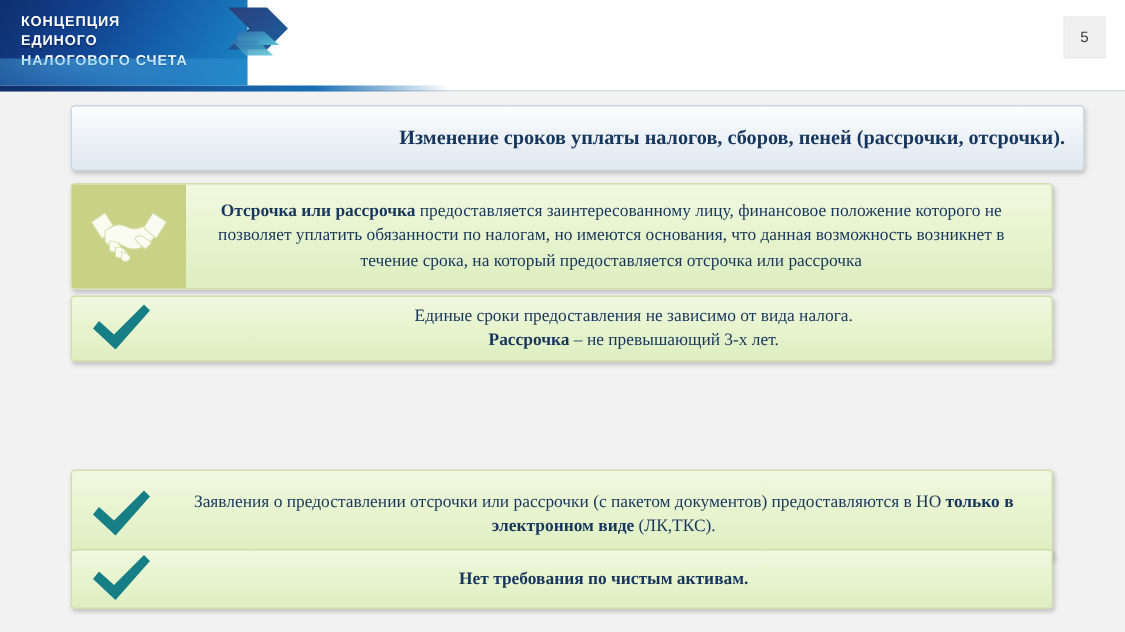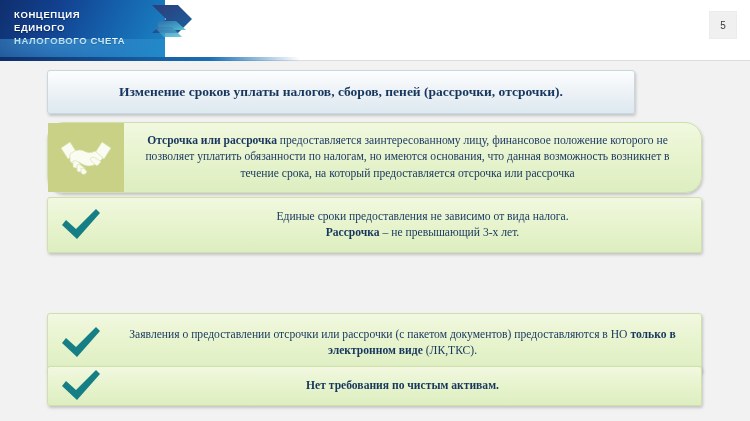--- a/index.html
+++ b/index.html
@@ -117,27 +117,27 @@
   .panel {
     position: absolute;
     border-radius: 3px;
     box-shadow: 1px 2px 3px rgba(110,110,110,.35);
   }
 
   
   .title-panel {
     left: 47px;
     top: 70px;
-    width: 588px;
+    width: 676px;
     height: 44px;
     background: linear-gradient(180deg, #fdfefe 0%, #eef3f7 45%, #dde8f0 100%);
     border: 1px solid #c9d7e2;
     display: flex;
     align-items: center;
-    justify-content: center;
+    justify-content: flex-end;
   }
   .title-text {
     color: #17365d;
     font-weight: bold;
     font-size: 13.5px;
     text-align: center;
     padding: 0 12px;
     line-height: 1.25;
   }
 
@@ -157,35 +157,34 @@
     padding: 4px 14px 4px 4px;
   }
   .panel-body b { font-weight: bold; }
 
   
   .p-intro {
     left: 47px;
     top: 122px;
     width: 655px;
     height: 71px;
-    border-radius: 17px;
   }
   .icon-tile {
     width: 76px;
     height: 69px;
     flex: 0 0 76px;
     background: #c9d186;
     display: flex;
     align-items: center;
     justify-content: center;
     margin: 0;
   }
   .icon-tile svg { display: block; }
 
-  .p-2 { left: 47px; top: 197px;  width: 655px; height: 56px; gap: 40px; }
+  .p-2 { left: 47px; top: 197px;  width: 655px; height: 44px; gap: 40px; }
   .p-3 { left: 47px; top: 260px;  width: 655px; height: 46px; }
   .p-4 { left: 47px; top: 313px;  width: 655px; height: 60px; }
   .p-5 { left: 47px; top: 366px;  width: 655px; height: 40px; font-weight: bold; }
 
   .check-cell {
     flex: 0 0 66px;
     width: 66px;
     display: flex;
     align-items: center;
     justify-content: center;

